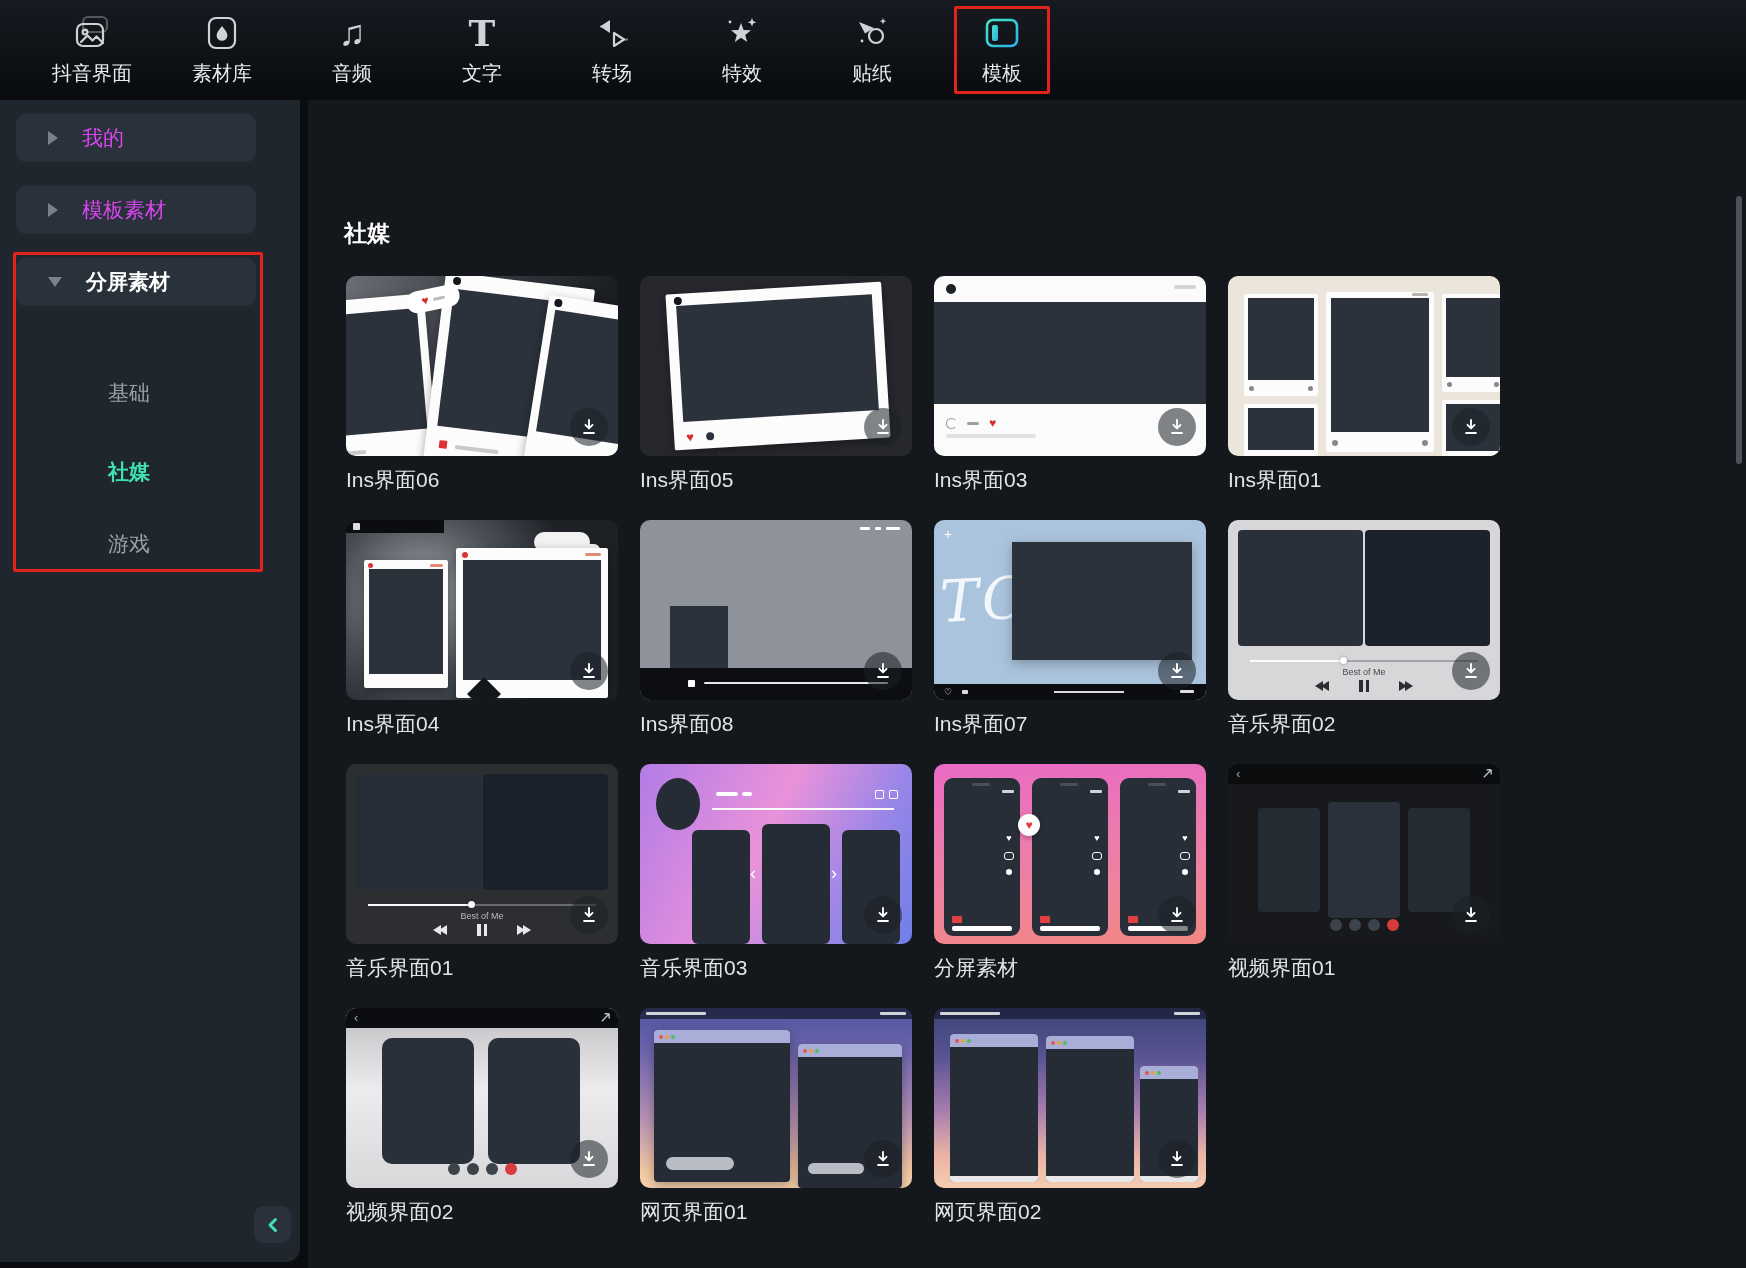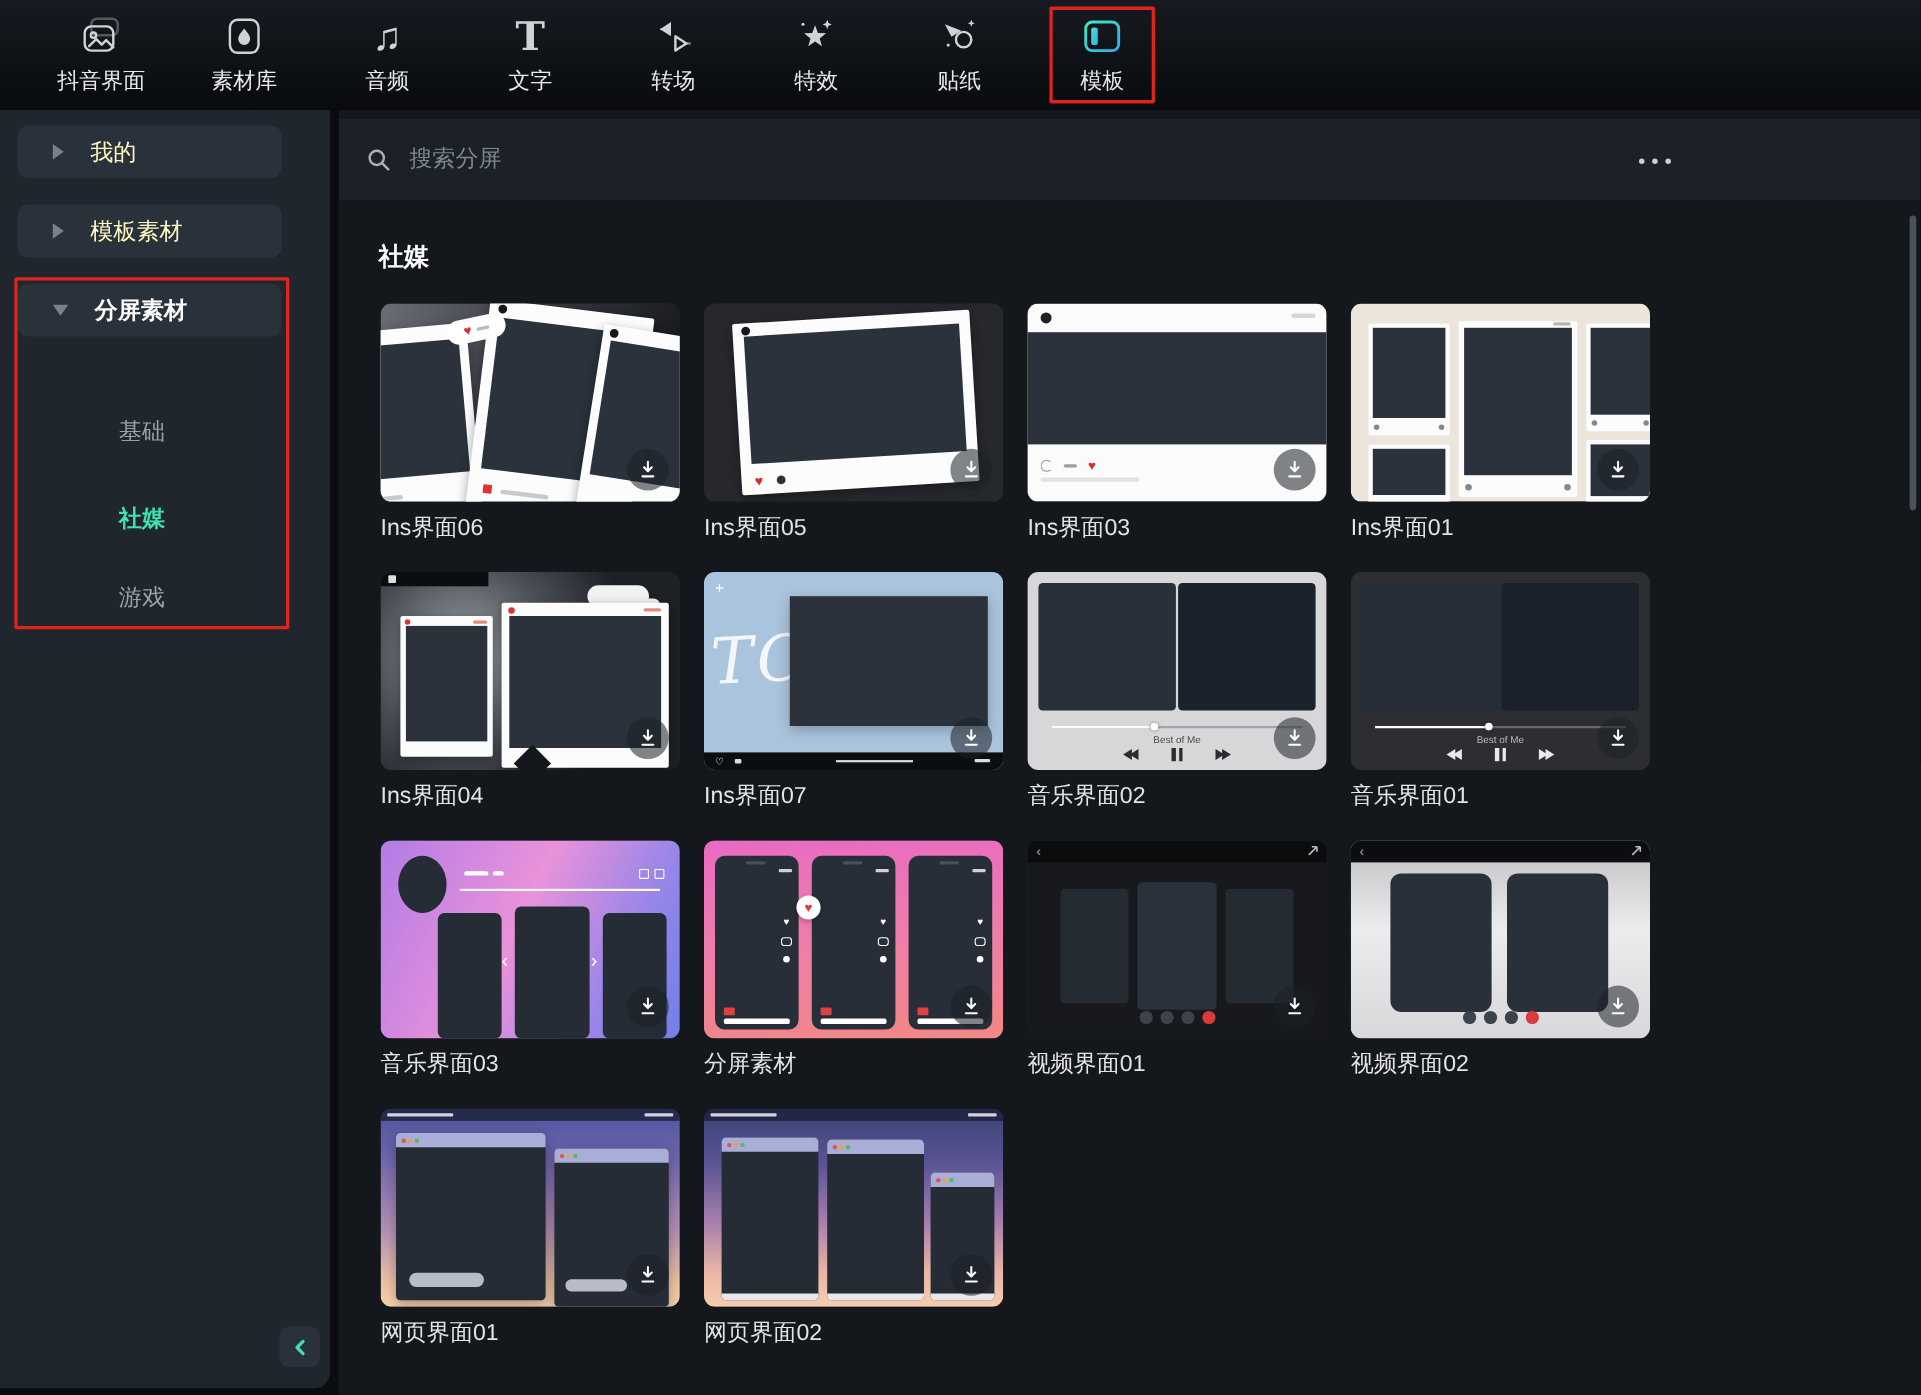--- a/index.html
+++ b/index.html
@@ -30,21 +30,21 @@
     position:absolute;top:100px;left:0;width:300px;bottom:6px;
     background:#1f262e;border-radius:0 0 14px 0;
   }
   .side-btn{
     position:absolute;left:16px;width:240px;height:48px;border-radius:10px;
     background:#29313b;display:flex;align-items:center;cursor:pointer;
   }
   .caret{width:0;height:0;margin-left:32px;}
   .caret.right{border-top:7px solid transparent;border-bottom:7px solid transparent;border-left:10px solid #79818a;}
   .caret.down{border-left:7px solid transparent;border-right:7px solid transparent;border-top:10px solid #79818a;}
-  .side-btn .lbl{margin-left:24px;font-size:21px;color:#fef9c3;}
+  .side-btn .lbl{margin-left:24px;font-size:21px;color:#d946ef;}
   .side-btn.active .lbl{color:#ffffff;font-weight:bold;}
   .sub-item{
     position:absolute;left:108px;font-size:21px;color:#9aa1a9;cursor:pointer;line-height:26px;
   }
   .sub-item.active{color:#3fe0b4;font-weight:bold;}
   .red-box{
     position:absolute;border:3px solid #e1241b;border-radius:2px;pointer-events:none;box-sizing:border-box;
   }
   .collapse-btn{
     position:absolute;left:254px;top:1106px;width:37px;height:37px;border-radius:9px;
@@ -181,32 +181,20 @@
   <div class="sub-item" style="top:431px;">游戏</div>
   <div class="red-box" style="left:13px;top:152px;width:250px;height:320px;"></div>
   <div class="collapse-btn">
     <svg viewBox="0 0 16 16">
         <path d="M10.5 2.5 L5 8 L10.5 13.5"></path>
       </svg>
   </div>
 </div>
 
 <div class="content">
-  <div class="search-row">
-    <svg class="search-ic" viewBox="0 0 24 24">
-      <circle cx="10.5" cy="10.5" r="6.5"></circle>
-        <path d="M15.5 15.5 L21 21"></path>
-    </svg>
-    <input class="search-input" placeholder="搜索分屏" style="">
-    <div class="more-btn">
-      <span></span>
-        <span></span>
-        <span></span>
-    </div>
-  </div>
   <div class="section-title">社媒</div>
   <div class="grid" id="card-grid">
   <div class="card">
     <div class="thumb">
           <div class="abs" style="inset:0;background:linear-gradient(115deg,#6a6f75,#34383e 45%,#17191d 82%);"></div>
    <div class="pf" style="left:-30px;top:22px;width:115px;height:165px;transform:rotate(-5deg);">
             <div class="ph" style="left:8px;top:14px;right:8px;bottom:30px;"></div>
             <div class="abs" style="left:10px;bottom:10px;width:34px;height:4px;background:#c9c9c9;border-radius:2px;"></div>
           </div>
    <div class="pf" style="left:88px;top:4px;width:150px;height:190px;transform:rotate(7deg);">
@@ -332,20 +320,41 @@
    <div class="dl">
   <svg viewBox="0 0 20 20">
     <path d="M10 3.5 V11 M6.8 8 L10 11.3 L13.2 8"></path>
               <path d="M5.5 15.5 h9"></path>
   </svg>
           </div>
         </div>
     <div class="card-label">Ins界面04</div>
   </div>
 
+  <div class="card">
+    <div class="thumb">
+          <div class="abs" style="inset:0;background:#8e939b;"></div>
+   <div class="abs" style="right:12px;top:7px;display:flex;gap:5px;">
+     <span style="width:10px;height:3px;background:#fff;border-radius:1px;"></span>
+     <span style="width:6px;height:3px;background:#fff;border-radius:1px;"></span>
+     <span style="width:14px;height:3px;background:#fff;border-radius:1px;"></span>
+          </div>
+   <div class="ph" style="left:30px;top:86px;width:58px;height:80px;"></div>
+   <div class="abs" style="left:0;top:148px;width:272px;height:32px;background:#0c0e11;"></div>
+   <div class="abs" style="left:48px;top:160px;width:7px;height:7px;background:#fff;border-radius:1px;"></div>
+   <div class="abs" style="left:64px;top:162px;width:184px;height:2px;background:rgba(255,255,255,.9);border-radius:1px;"></div>
+   <div class="dl">
+  <svg viewBox="0 0 20 20">
+    <path d="M10 3.5 V11 M6.8 8 L10 11.3 L13.2 8"></path>
+              <path d="M5.5 15.5 h9"></path>
+  </svg>
+          </div>
+        </div>
+    <div class="card-label">Ins界面08</div>
+  </div>
 
   <div class="card">
     <div class="thumb">
           <div class="abs" style="inset:0;background:#abc4dd;"></div>
    <div class="abs" style="left:6px;top:42px;font-family:'DejaVu Serif','Liberation Serif',serif;font-style:italic;font-size:58px;letter-spacing:3px;color:rgba(255,255,255,.85);transform:rotate(-3deg);">TODAY</div>
    <span style="position:absolute;left:10px;top:6px;color:#fff;font-size:14px;">+</span>
    <div class="ph" style="left:78px;top:22px;width:180px;height:118px;box-shadow:0 4px 12px rgba(0,0,0,.25);"></div>
    <div class="abs" style="left:0;top:164px;width:272px;height:16px;background:#0b0d10;"></div>
    <span style="position:absolute;left:10px;top:166px;color:#fff;font-size:9px;line-height:12px;">♡</span>
    <div class="abs" style="left:28px;top:170px;width:6px;height:4px;background:#ddd;border-radius:1px;"></div>

